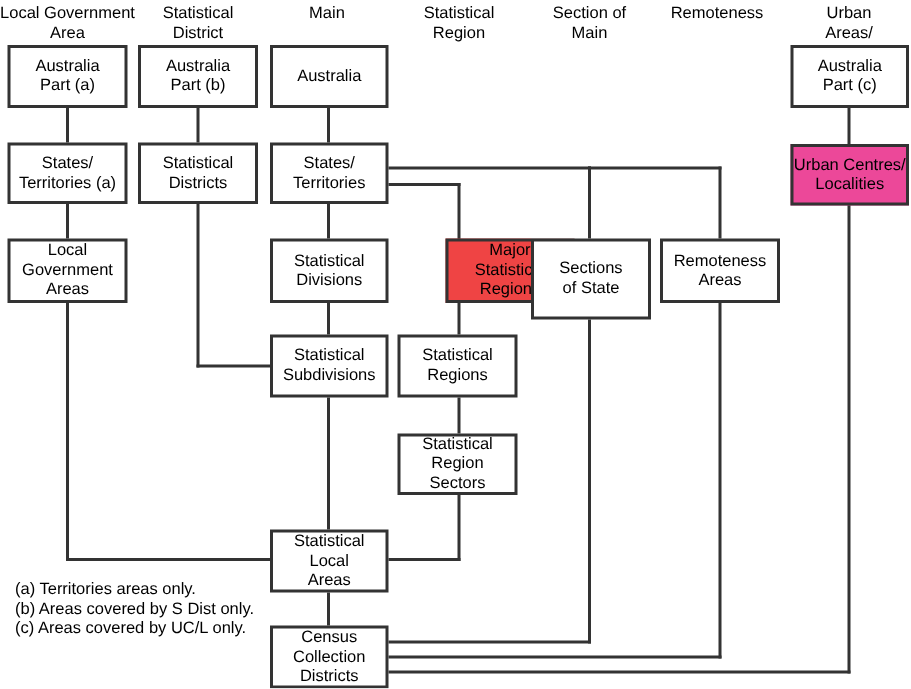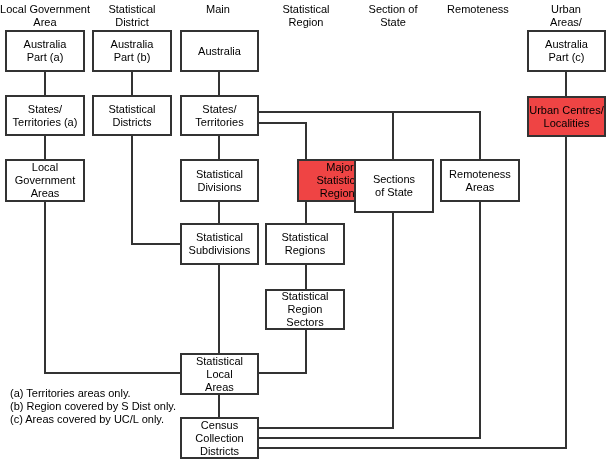--- a/index.html
+++ b/index.html
@@ -54,21 +54,21 @@
 <div id="canvas">
   <div id="headers-layer">
       <div class="col-header" style="left: 45px;">Local Government
 Area</div>
       <div class="col-header" style="left: 132px;">Statistical
 District</div>
       <div class="col-header" style="left: 218px;">Main</div>
       <div class="col-header" style="left: 306px;">Statistical
 Region</div>
       <div class="col-header" style="left: 393px;">Section of
-State</div>
+Main</div>
       <div class="col-header" style="left: 478px;">Remoteness</div>
       <div class="col-header" style="left: 566px;">Urban Areas/
 Locality</div>
     </div>
   <div id="edges-layer">
       <div class="edge-seg" style="background: rgb(51, 51, 51); left: 44px; top: 71px; width: 2px; height: 25px;"></div>
       <div class="edge-seg" style="background: rgb(51, 51, 51); left: 44px; top: 135px; width: 2px; height: 25px;"></div>
       <div class="edge-seg" style="background: rgb(51, 51, 51); left: 44px; top: 201px; width: 2px; height: 173px;"></div>
       <div class="edge-seg" style="background: rgb(51, 51, 51); left: 44px; top: 372px; width: 137px; height: 2px;"></div>
       <div class="edge-seg" style="background: rgb(51, 51, 51); left: 131px; top: 71px; width: 2px; height: 25px;"></div>
@@ -104,21 +104,21 @@
 Part (b)</div>
       <div class="node" style="left: 180px; top: 30px; width: 79px; height: 42px; border-color: rgb(51, 51, 51); background: rgb(255, 255, 255);">Australia</div>
       <div class="node" style="left: 527px; top: 30px; width: 79px; height: 42px; border-color: rgb(51, 51, 51); background: rgb(255, 255, 255);">Australia
 Part (c)</div>
       <div class="node" style="left: 5px; top: 95px; width: 80px; height: 41px; border-color: rgb(51, 51, 51); background: rgb(255, 255, 255);">States/
 Territories (a)</div>
       <div class="node" style="left: 92px; top: 95px; width: 80px; height: 41px; border-color: rgb(51, 51, 51); background: rgb(255, 255, 255);">Statistical
 Districts</div>
       <div class="node" style="left: 180px; top: 95px; width: 79px; height: 41px; border-color: rgb(51, 51, 51); background: rgb(255, 255, 255);">States/
 Territories</div>
-      <div class="node" style="left: 527px; top: 96px; width: 79px; height: 41px; border-color: rgb(51, 51, 51); background: #ef4444;">Urban Centres/
+      <div class="node" style="left: 527px; top: 96px; width: 79px; height: 41px; border-color: rgb(51, 51, 51); background: #ec4899;">Urban Centres/
 Localities</div>
       <div class="node" style="left: 5px; top: 159px; width: 80px; height: 43px; border-color: rgb(51, 51, 51); background: rgb(255, 255, 255);">Local
 Government
 Areas</div>
       <div class="node" style="left: 180px; top: 159px; width: 79px; height: 43px; border-color: rgb(51, 51, 51); background: rgb(255, 255, 255);">Statistical
 Divisions</div>
       <div class="node" style="left: 265px; top: 159px; width: 86px; height: 43px; border-color: rgb(51, 51, 51); background: #ef4444; margin-left: 32px;">Major
 Statistical
 Regions</div>
       <div class="node" style="left: 354px; top: 159px; width: 80px; height: 54px; border-color: rgb(51, 51, 51); background: rgb(255, 255, 255);">Sections
@@ -134,16 +134,16 @@
 Sectors</div>
       <div class="node" style="left: 180px; top: 353px; width: 79px; height: 42px; border-color: rgb(51, 51, 51); background: rgb(255, 255, 255);">Statistical
 Local
 Areas</div>
       <div class="node" style="left: 180px; top: 417px; width: 79px; height: 42px; border-color: rgb(51, 51, 51); background: rgb(255, 255, 255);">Census
 Collection
 Districts</div>
     </div>
   <div class="footnotes" id="footnotes-layer" style="left: 10px; top: 387px;">
       <p class="footnote">(a) Territories areas only.</p>
-      <p class="footnote">(b) Region covered by S Dist only.</p>
+      <p class="footnote">(b) Areas covered by S Dist only.</p>
       <p class="footnote">(c) Areas covered by UC/L only.</p>
     </div>
 </div>
 
 </body></html>

